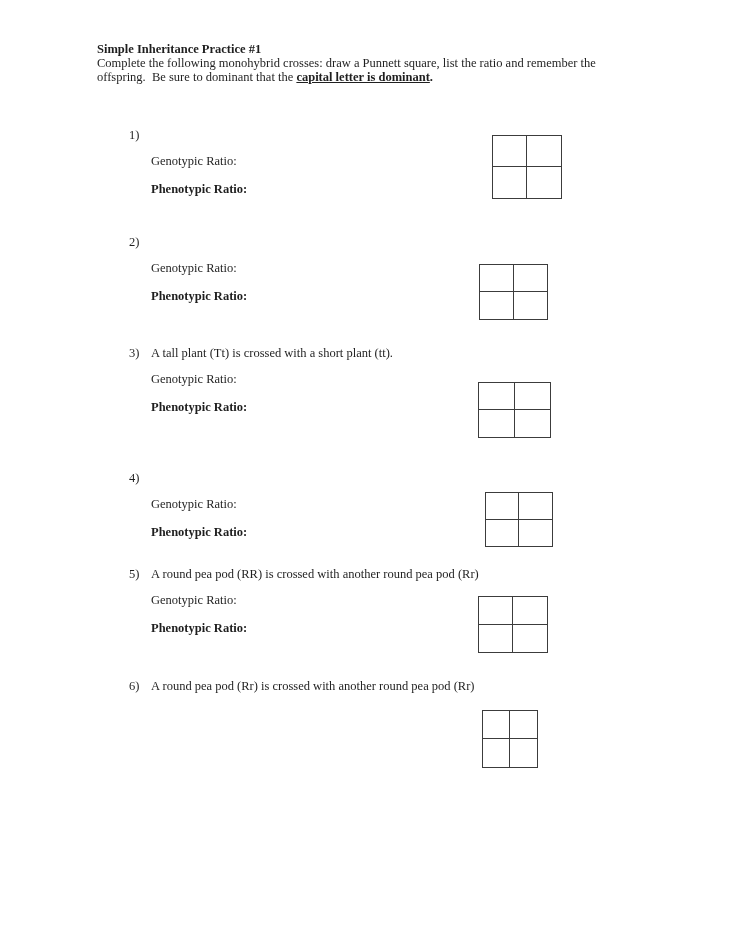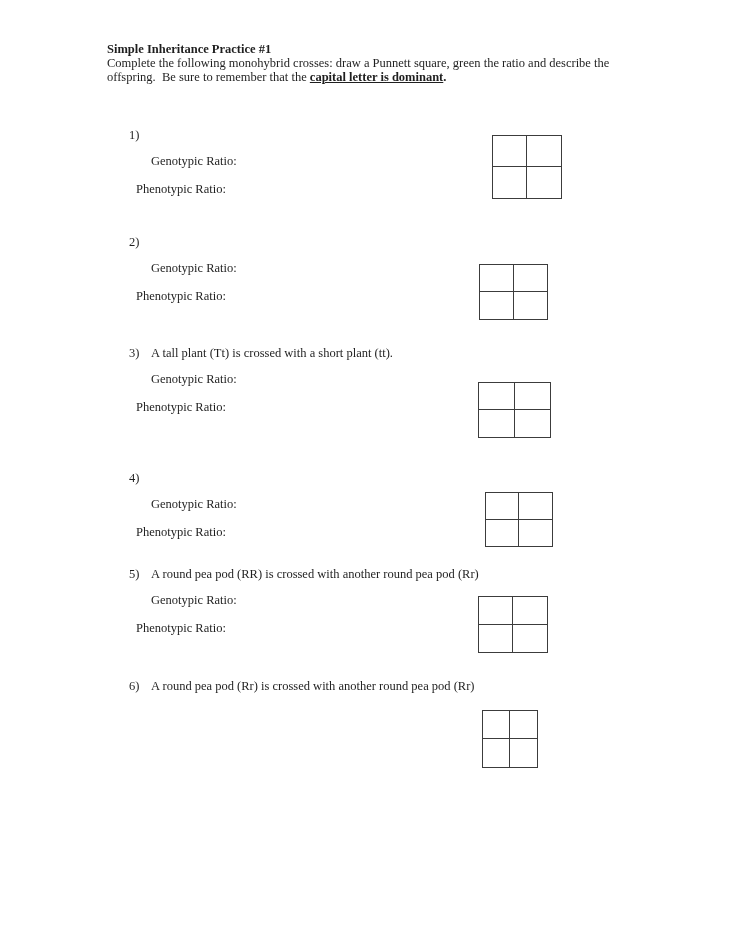--- a/index.html
+++ b/index.html
@@ -12,35 +12,35 @@
     font-family: "Liberation Serif", "DejaVu Serif", serif;
     font-size: 12.5px;
     line-height: 14px;
     color: #1f1f1f;
     overflow: hidden;
   }
 
   
   .header {
     position: absolute;
-    left: 107px;
+    left: 97px;
     top: 42px;
     width: 580px;
   }
   .title { font-weight: bold; }
   .instructions { white-space: pre-wrap; }
   .emphasis { font-weight: bold; text-decoration: underline; margin-top: 36px; }
   .emph-period { font-weight: bold; }
 
   
   .question { position: absolute; left: 129px; width: 400px; white-space: nowrap; }
   .q-row { display: flex; }
   .q-num { width: 22px; flex: 0 0 22px; }
   .q-ratio1 { margin: 12px 0 0 22px; }
-  .q-ratio2 { margin: 14px 0 0 7px; }
+  .q-ratio2 { margin: 14px 0 0 22px; font-weight: bold; }
 
   #q1 { top: 128px; }
   #q2 { top: 235px; }
   #q3 { top: 346px; }
   #q4 { top: 471px; }
   #q5 { top: 567px; }
   #q6 { top: 679px; }
 
   
   .punnett {
@@ -64,21 +64,21 @@
   #sq5 { left: 478px; top: 596px; width: 70px; height: 57px; }
   #sq6 { left: 482px; top: 710px; width: 56px; height: 58px; }
 </style>
 </head>
 <body>
 
 <div class="page">
 
   <div class="header">
     <div class="title">Simple Inheritance Practice #1</div>
-    <div class="instructions"><span>Complete the following monohybrid crosses: draw a Punnett square, green the ratio and describe the</span><br><span>offspring.  Be sure to remember that the </span><span class="emphasis">capital letter is dominant</span><span class="emph-period">.</span></div>
+    <div class="instructions"><span>Complete the following monohybrid crosses: draw a Punnett square, list the ratio and remember the</span><br><span>offspring.  Be sure to dominant that the </span><span class="emphasis">capital letter is dominant</span><span class="emph-period">.</span></div>
   </div>
 
   <div class="question" id="q1">
     <div class="q-row">
       <span class="q-num">1)</span>
     </div>
     <div class="q-ratio1">Genotypic Ratio:</div>
     <div class="q-ratio2">Phenotypic Ratio:</div>
   </div>
 

